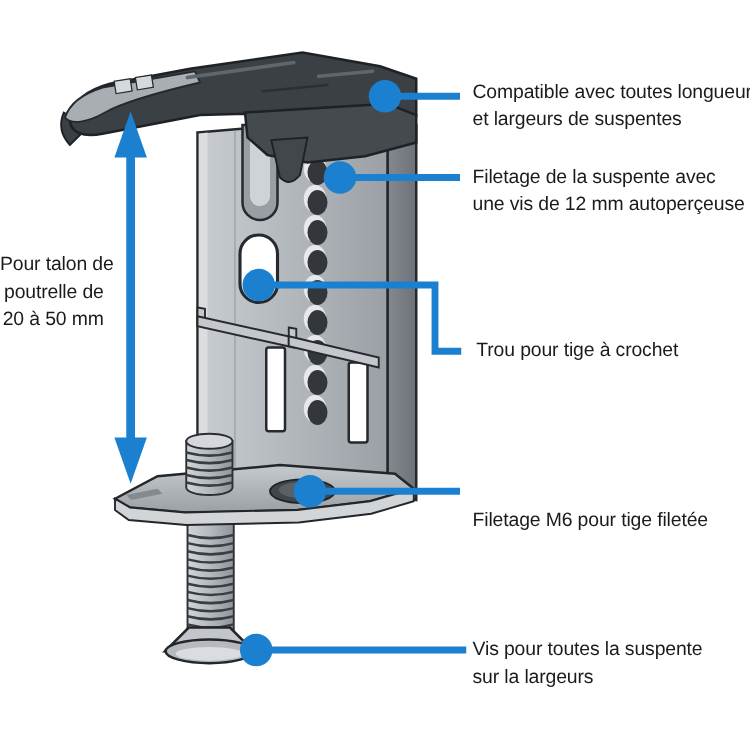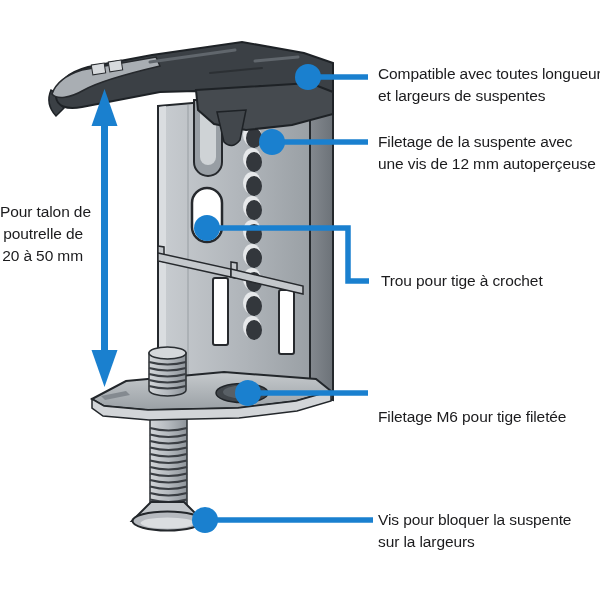--- a/index.html
+++ b/index.html
@@ -194,17 +194,17 @@
 
   <div class="lbl" style="left:381px;top:270px;">
     <div>Trou pour tige à crochet</div>
   </div>
 
   <div class="lbl" style="left:378px;top:382px;margin-top:24px;">
     <div>Filetage M6 pour tige filetée</div>
   </div>
 
   <div class="lbl" style="left:378px;top:509px;">
-    <div>Vis pour bloquer la suspente</div>
+    <div>Vis pour toutes la suspente</div>
     <div>sur la largeurs</div>
   </div>
 
 </div>
 
 </body></html>

